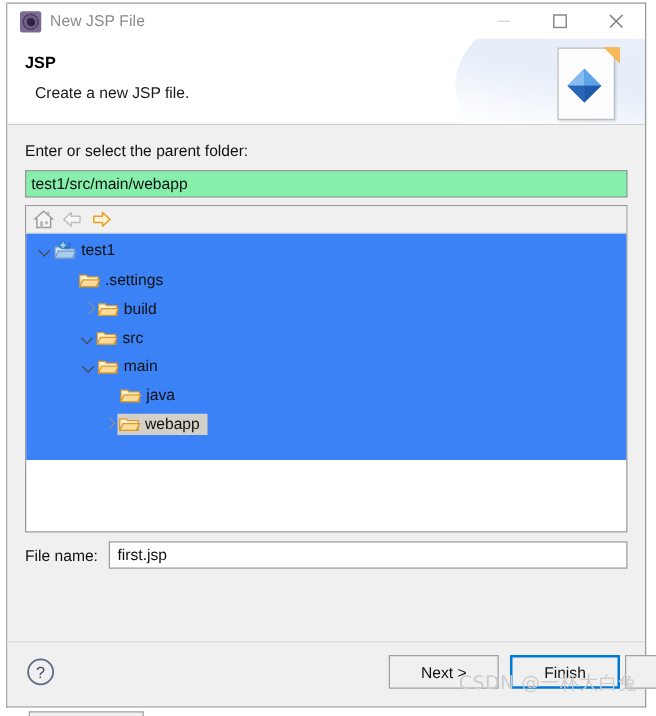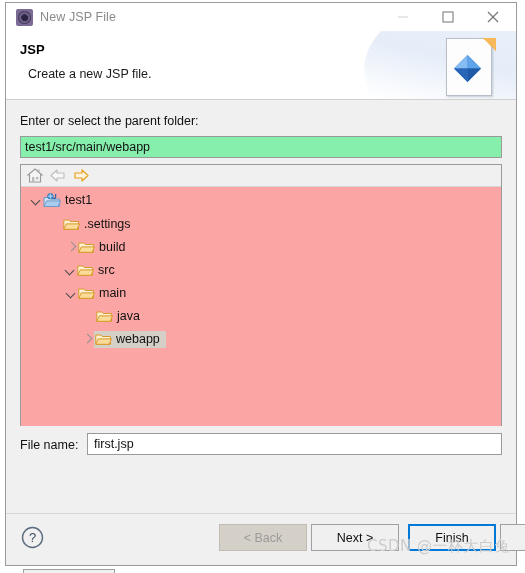--- a/index.html
+++ b/index.html
@@ -204,22 +204,22 @@
     position: absolute;
     top: 2px;
     width: 18px;
     height: 17px;
   }
   .tb-home    { left: 5px; }
   .tb-back    { left: 28px; }
   .tb-forward { left: 51px; }
   .tree-area {
     position: relative;
-    background: #fca5a5;
-    height: 239px;
+    background: #3b82f6;
+    height: 181px;
     overflow: hidden;
   }
   .tree-row {
     position: absolute;
     height: 20px;
     left: 0;
     right: 0;
     display: flex;
     align-items: center;
     font-size: 12.5px;
@@ -542,21 +542,20 @@
   </div>
 
   <div class="footer">
     <div class="help-icon">
       <svg width="23" height="23" viewBox="0 0 23 23">
         <circle cx="11.5" cy="11.5" r="10" fill="none" stroke="#5a6b80" stroke-width="1.4"></circle>
         <text x="11.5" y="16.4" font-family="Liberation Sans, sans-serif" font-size="13" fill="#3d4d61" text-anchor="middle">?</text>
       </svg>
     </div>
 
-    <button class="wbtn b-back disabled">&lt; Back</button>
     <button class="wbtn b-next">Next &gt;</button>
     <button class="wbtn b-finish default-btn">Finish</button>
     <button class="wbtn b-cancel">Cancel</button>
 
     <div class="watermark">CSDN @一杯大白兔</div>
   </div>
 
 </div>
 
 </body></html>

